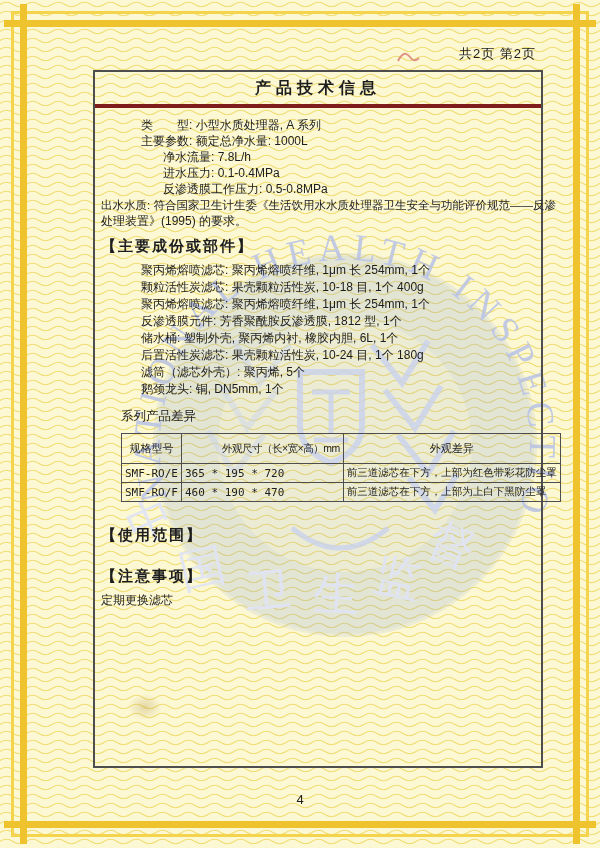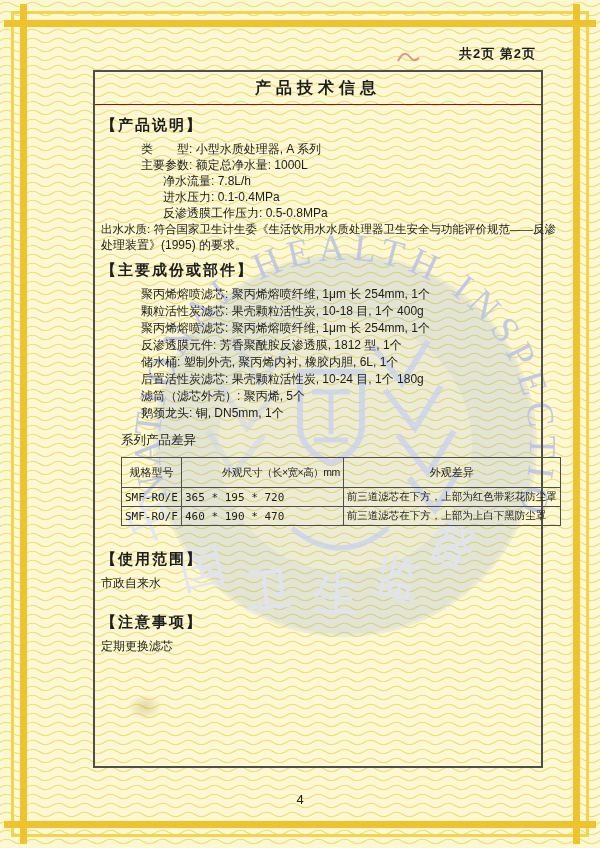--- a/index.html
+++ b/index.html
@@ -8,21 +8,21 @@
   .abs{position:absolute;}
   
   .frame-thin{left:11px;top:11px;right:11px;bottom:11px;border:3px solid #f4d44c;}
   .frame-thick{left:20px;top:20px;right:20px;bottom:20px;border:7px solid #eec32e;}
   .stub{background:#eec32e;}
   .stub.h{width:17px;height:7px;}
   .stub.v{width:7px;height:17px;}
   
   .content-box{left:93px;top:70px;width:450px;height:698px;
                border:2px solid #4e4e4e;box-sizing:border-box;z-index:3;}
-  .title-row{height:32px;border-bottom:1px solid #7f1d1d;display:flex;
+  .title-row{height:32px;border-bottom:4px solid #7f1d1d;display:flex;
              align-items:center;justify-content:center;font-weight:bold;
              font-size:16px;letter-spacing:5px;}
   .body{padding:3px 6px;font-size:12px;}
   .h-sec{font-size:15px;font-weight:bold;letter-spacing:2px;margin:8px 0 0 0;}
   .h-sec.first{margin-top:8px;}
   .desc-lines{margin-top:6px;line-height:16px;}
   .comp-lines{margin-top:6px;line-height:17px;}
   .ind1{margin-left:40px;}
   .ind2{margin-left:62px;}
   .ln-wide{font-size:11.5px;white-space:nowrap;}
@@ -32,21 +32,21 @@
   table.spec th,table.spec td{border:1.5px solid #4e4e4e;padding:1px 3px;white-space:nowrap;}
   table.spec th{height:27px;font-weight:normal;font-size:11px;}
   table.spec th.squeeze{font-size:10.5px;letter-spacing:-0.5px;padding-left:40px;}
   table.spec td{height:16px;}
   .mono{font-family:"DejaVu Sans Mono",monospace;font-size:11px;}
   td.diff{font-size:10.5px;}
   .usage-h{margin-top:24px;}
   .notes-h{margin-top:22px;}
   .plain-line{margin-top:6px;line-height:16px;}
   
-  .pagination{right:64px;top:45px;font-weight:bold;font-size:13px;letter-spacing:1px;z-index:3;}
+  .pagination{right:64px;top:45px;font-weight:normal;font-size:13px;letter-spacing:1px;z-index:3;}
   .page-num{left:0;top:792px;width:600px;text-align:center;font-size:13px;z-index:3;}
   
   .stain{left:128px;top:694px;width:34px;height:26px;border-radius:50%;
          background:radial-gradient(closest-side,rgba(168,136,52,.30),rgba(168,136,52,0));z-index:2;}
   .layer0{left:0;top:0;z-index:0;}
   .layer1{left:0;top:0;z-index:1;}
   .frame-z{z-index:2;}
 </style>
 </head>
 <body>
@@ -109,21 +109,20 @@
   <div class="abs stub v frame-z" style="left:20px;bottom:4px"></div>
   <div class="abs stub h frame-z" style="right:4px;bottom:20px"></div>
   <div class="abs stub v frame-z" style="right:20px;bottom:4px"></div>
 
   <div class="abs pagination">共2页 第2页</div>
 
   <div class="abs content-box">
     <div class="title-row">产品技术信息</div>
     <div class="body">
 
-      <div class="h-sec first">【产品说明】</div>
       <div class="desc-lines">
         <div class="ind1">类　　型: 小型水质处理器, A 系列</div>
         <div class="ind1">主要参数: 额定总净水量: 1000L</div>
         <div class="ind2">净水流量: 7.8L/h</div>
         <div class="ind2">进水压力: 0.1-0.4MPa</div>
         <div class="ind2">反渗透膜工作压力: 0.5-0.8MPa</div>
         <div class="ln-wide">出水水质: 符合国家卫生计生委《生活饮用水水质处理器卫生安全与功能评价规范——反渗</div>
         <div>处理装置》(1995) 的要求。</div>
       </div>
 
@@ -162,21 +161,20 @@
           </tr>
           <tr>
             <td class="mono">SMF-RO/F</td>
             <td class="mono">460 * 190 * 470</td>
             <td class="diff">前三道滤芯在下方，上部为上白下黑防尘罩</td>
           </tr>
         </tbody>
       </table>
 
       <div class="h-sec usage-h">【使用范围】</div>
-      <div class="plain-line">市政自来水</div>
 
       <div class="h-sec notes-h">【注意事项】</div>
       <div class="plain-line">定期更换滤芯</div>
 
     </div>
   </div>
 
   <div class="abs page-num">4</div>
 
 </div>

